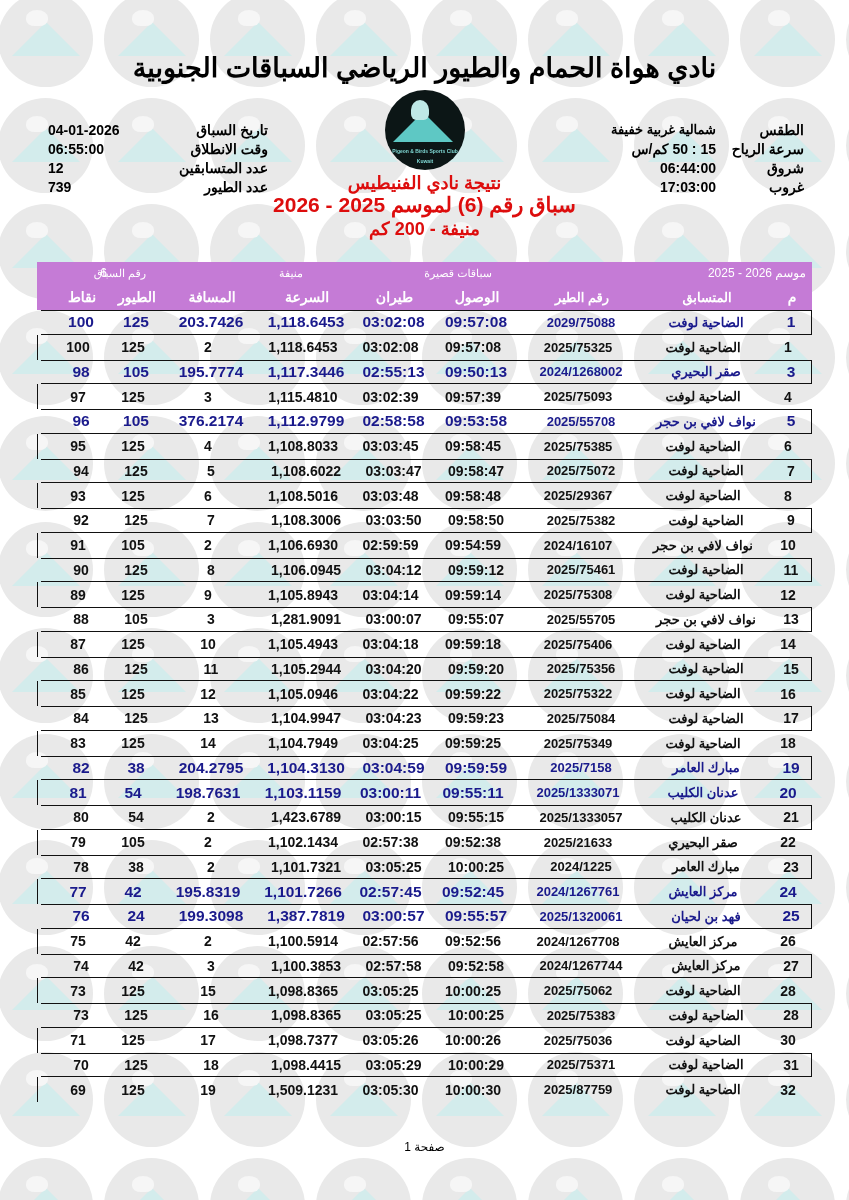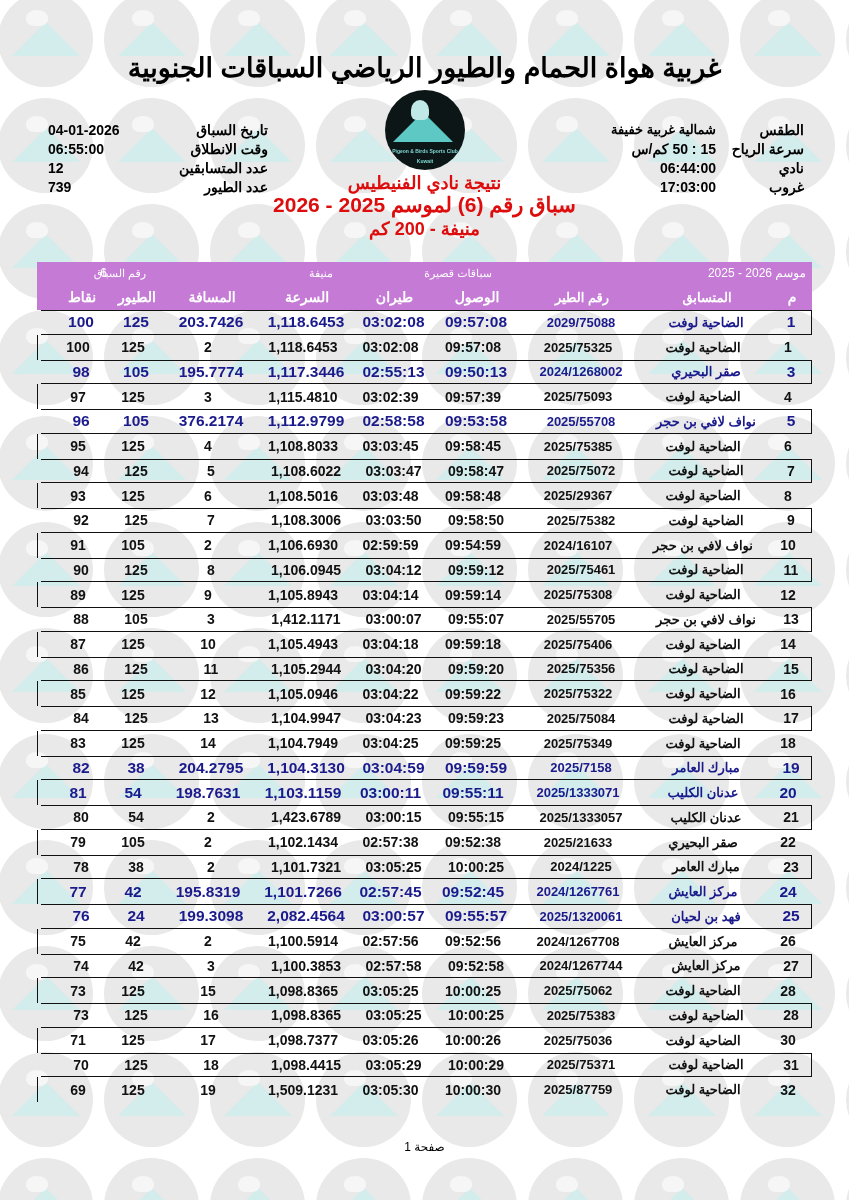--- a/index.html
+++ b/index.html
@@ -198,21 +198,21 @@
     <div class="wm" style="left: 210px; top: 1158px;"></div>
     <div class="wm" style="left: 316px; top: 1158px;"></div>
     <div class="wm" style="left: 422px; top: 1158px;"></div>
     <div class="wm" style="left: 528px; top: 1158px;"></div>
     <div class="wm" style="left: 634px; top: 1158px;"></div>
     <div class="wm" style="left: 740px; top: 1158px;"></div>
     <div class="wm" style="left: 846px; top: 1158px;"></div>
   </div>
 
 <div class="content">
-  <div class="title">غربية هواة الحمام والطيور الرياضي السباقات الجنوبية</div>
+  <div class="title">نادي هواة الحمام والطيور الرياضي السباقات الجنوبية</div>
 
   <div class="logo">
     <div class="mtn"></div>
     <div class="bird"></div>
     <div class="txt" style="top:58px">Pigeon &amp; Birds Sports Club</div>
     <div class="txt" style="top:68px">Kuwait</div>
   </div>
 
   <div class="info info-left">
     <div class="row">
@@ -236,39 +236,39 @@
   <div class="info info-right">
     <div class="row">
         <span class="lbl">الطقس</span>
         <span class="val" style="font-size:13px">شمالية غربية خفيفة</span>
       </div>
     <div class="row">
         <span class="lbl">سرعة الرياح</span>
         <span class="val">15 : 50 كم/س</span>
       </div>
     <div class="row">
-        <span class="lbl">نادي</span>
+        <span class="lbl">شروق</span>
         <span class="val ltr">06:44:00</span>
       </div>
     <div class="row">
         <span class="lbl">غروب</span>
         <span class="val ltr">17:03:00</span>
       </div>
   </div>
 
   <div class="subtitle sub1">نتيجة نادي الفنيطيس</div>
   <div class="subtitle sub2">سباق رقم (6) لموسم 2025 - 2026</div>
   <div class="subtitle sub3">منيفة - 200 كم</div>
 
   <div class="table-wrap">
     <div class="hdr">
       <div class="hdr-top">
         <span style="right:6px;font-size:12px">موسم  2026 - 2025</span>
         <span style="right:320px">سباقات قصيرة</span>
-        <span style="right:479px">منيفة</span>
+        <span style="right:509px">منيفة</span>
         <span style="right:666px">رقم السباق</span>
         <span style="right:705px;font-size:12px">6</span>
       </div>
       <div class="hdr-cols">
         <span class="c c-rank">م</span>
         <span class="c c-name">المتسابق</span>
         <span class="c c-ring">رقم الطير</span>
         <span class="c c-arr">الوصول</span>
         <span class="c c-fly">طيران</span>
         <span class="c c-spd">السرعة</span>
@@ -409,21 +409,21 @@
           <span class="c c-dist">9</span>
           <span class="c c-birds">125</span>
           <span class="c c-pts">89</span>
         </div>
         <div class="tr odd nl">
           <span class="c c-rank">13</span>
           <span class="c c-name">نواف لافي بن حجر</span>
           <span class="c c-ring">2025/55705</span>
           <span class="c c-arr">09:55:07</span>
           <span class="c c-fly">03:00:07</span>
-          <span class="c c-spd">1,412.1171</span>
+          <span class="c c-spd">1,281.9091</span>
           <span class="c c-dist">3</span>
           <span class="c c-birds">105</span>
           <span class="c c-pts">88</span>
         </div>
         <div class="tr even nl">
           <span class="c c-rank">14</span>
           <span class="c c-name">الضاحية لوفت</span>
           <span class="c c-ring">2025/75406</span>
           <span class="c c-arr">09:59:18</span>
           <span class="c c-fly">03:04:18</span>
@@ -541,21 +541,21 @@
           <span class="c c-dist">195.8319</span>
           <span class="c c-birds">42</span>
           <span class="c c-pts">77</span>
         </div>
         <div class="tr odd hl">
           <span class="c c-rank">25</span>
           <span class="c c-name">فهد بن لحيان</span>
           <span class="c c-ring">2025/1320061</span>
           <span class="c c-arr">09:55:57</span>
           <span class="c c-fly">03:00:57</span>
-          <span class="c c-spd">2,082.4564</span>
+          <span class="c c-spd">1,387.7819</span>
           <span class="c c-dist">199.3098</span>
           <span class="c c-birds">24</span>
           <span class="c c-pts">76</span>
         </div>
         <div class="tr even nl">
           <span class="c c-rank">26</span>
           <span class="c c-name">مركز العايش</span>
           <span class="c c-ring">2024/1267708</span>
           <span class="c c-arr">09:52:56</span>
           <span class="c c-fly">02:57:56</span>

